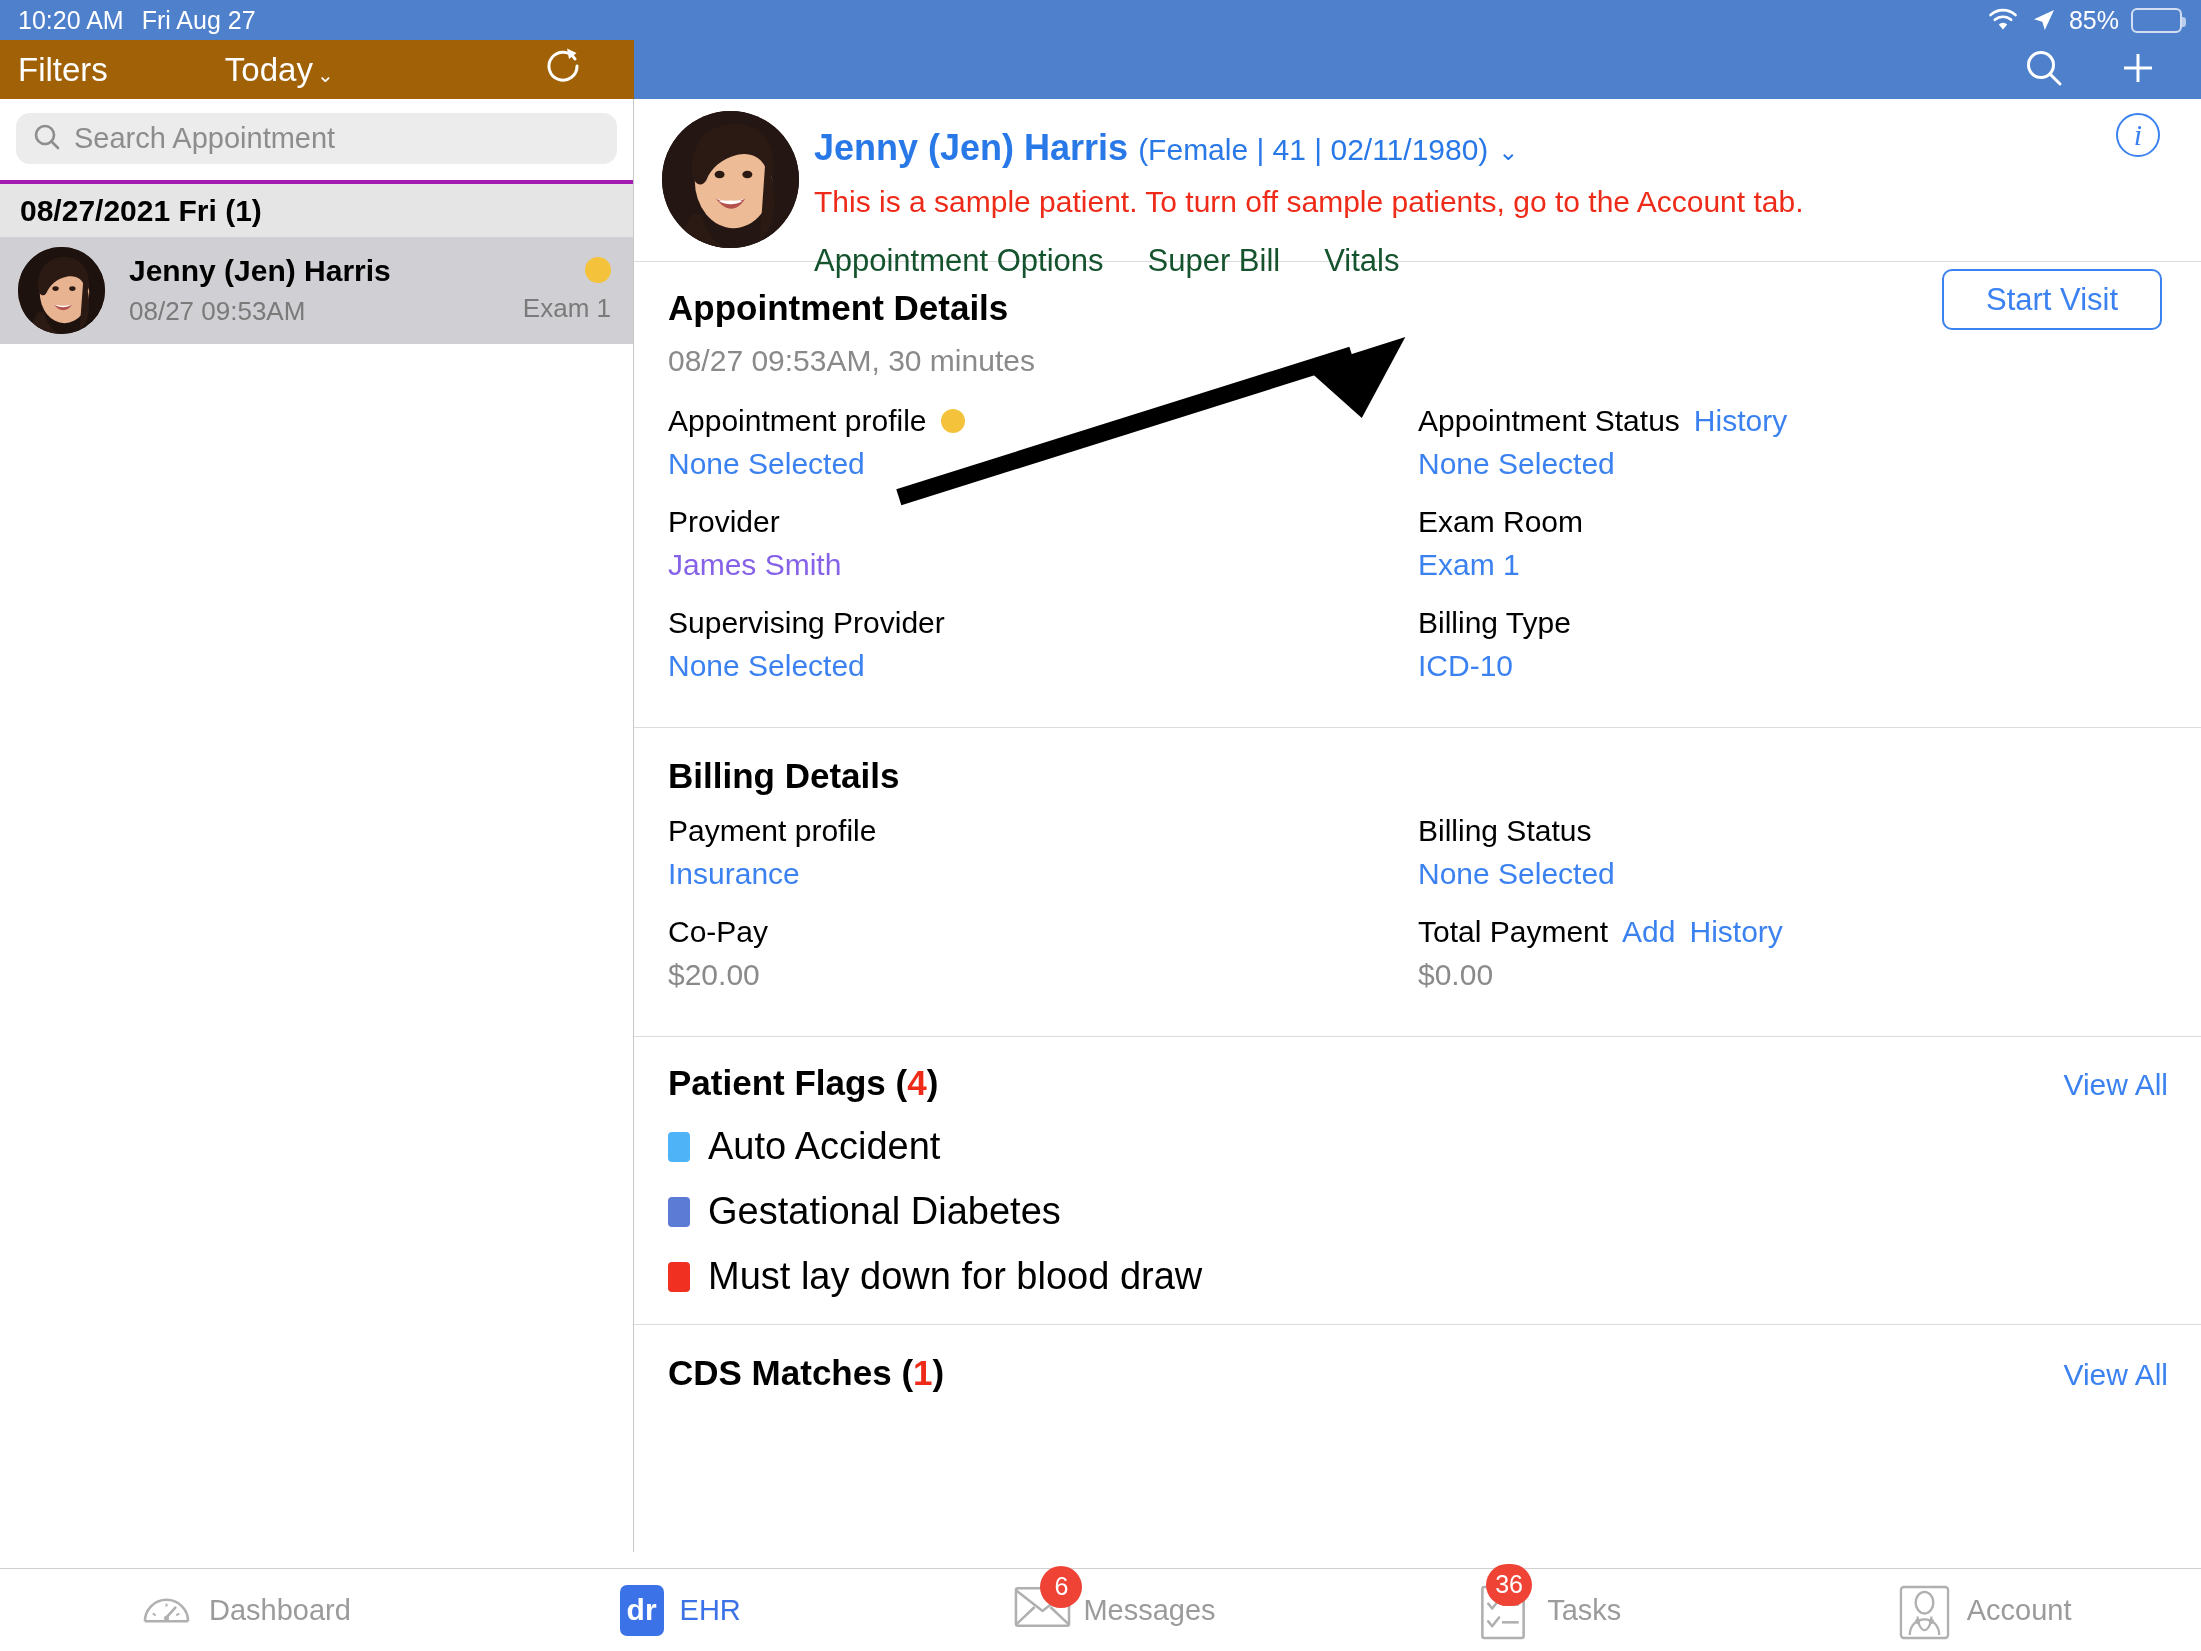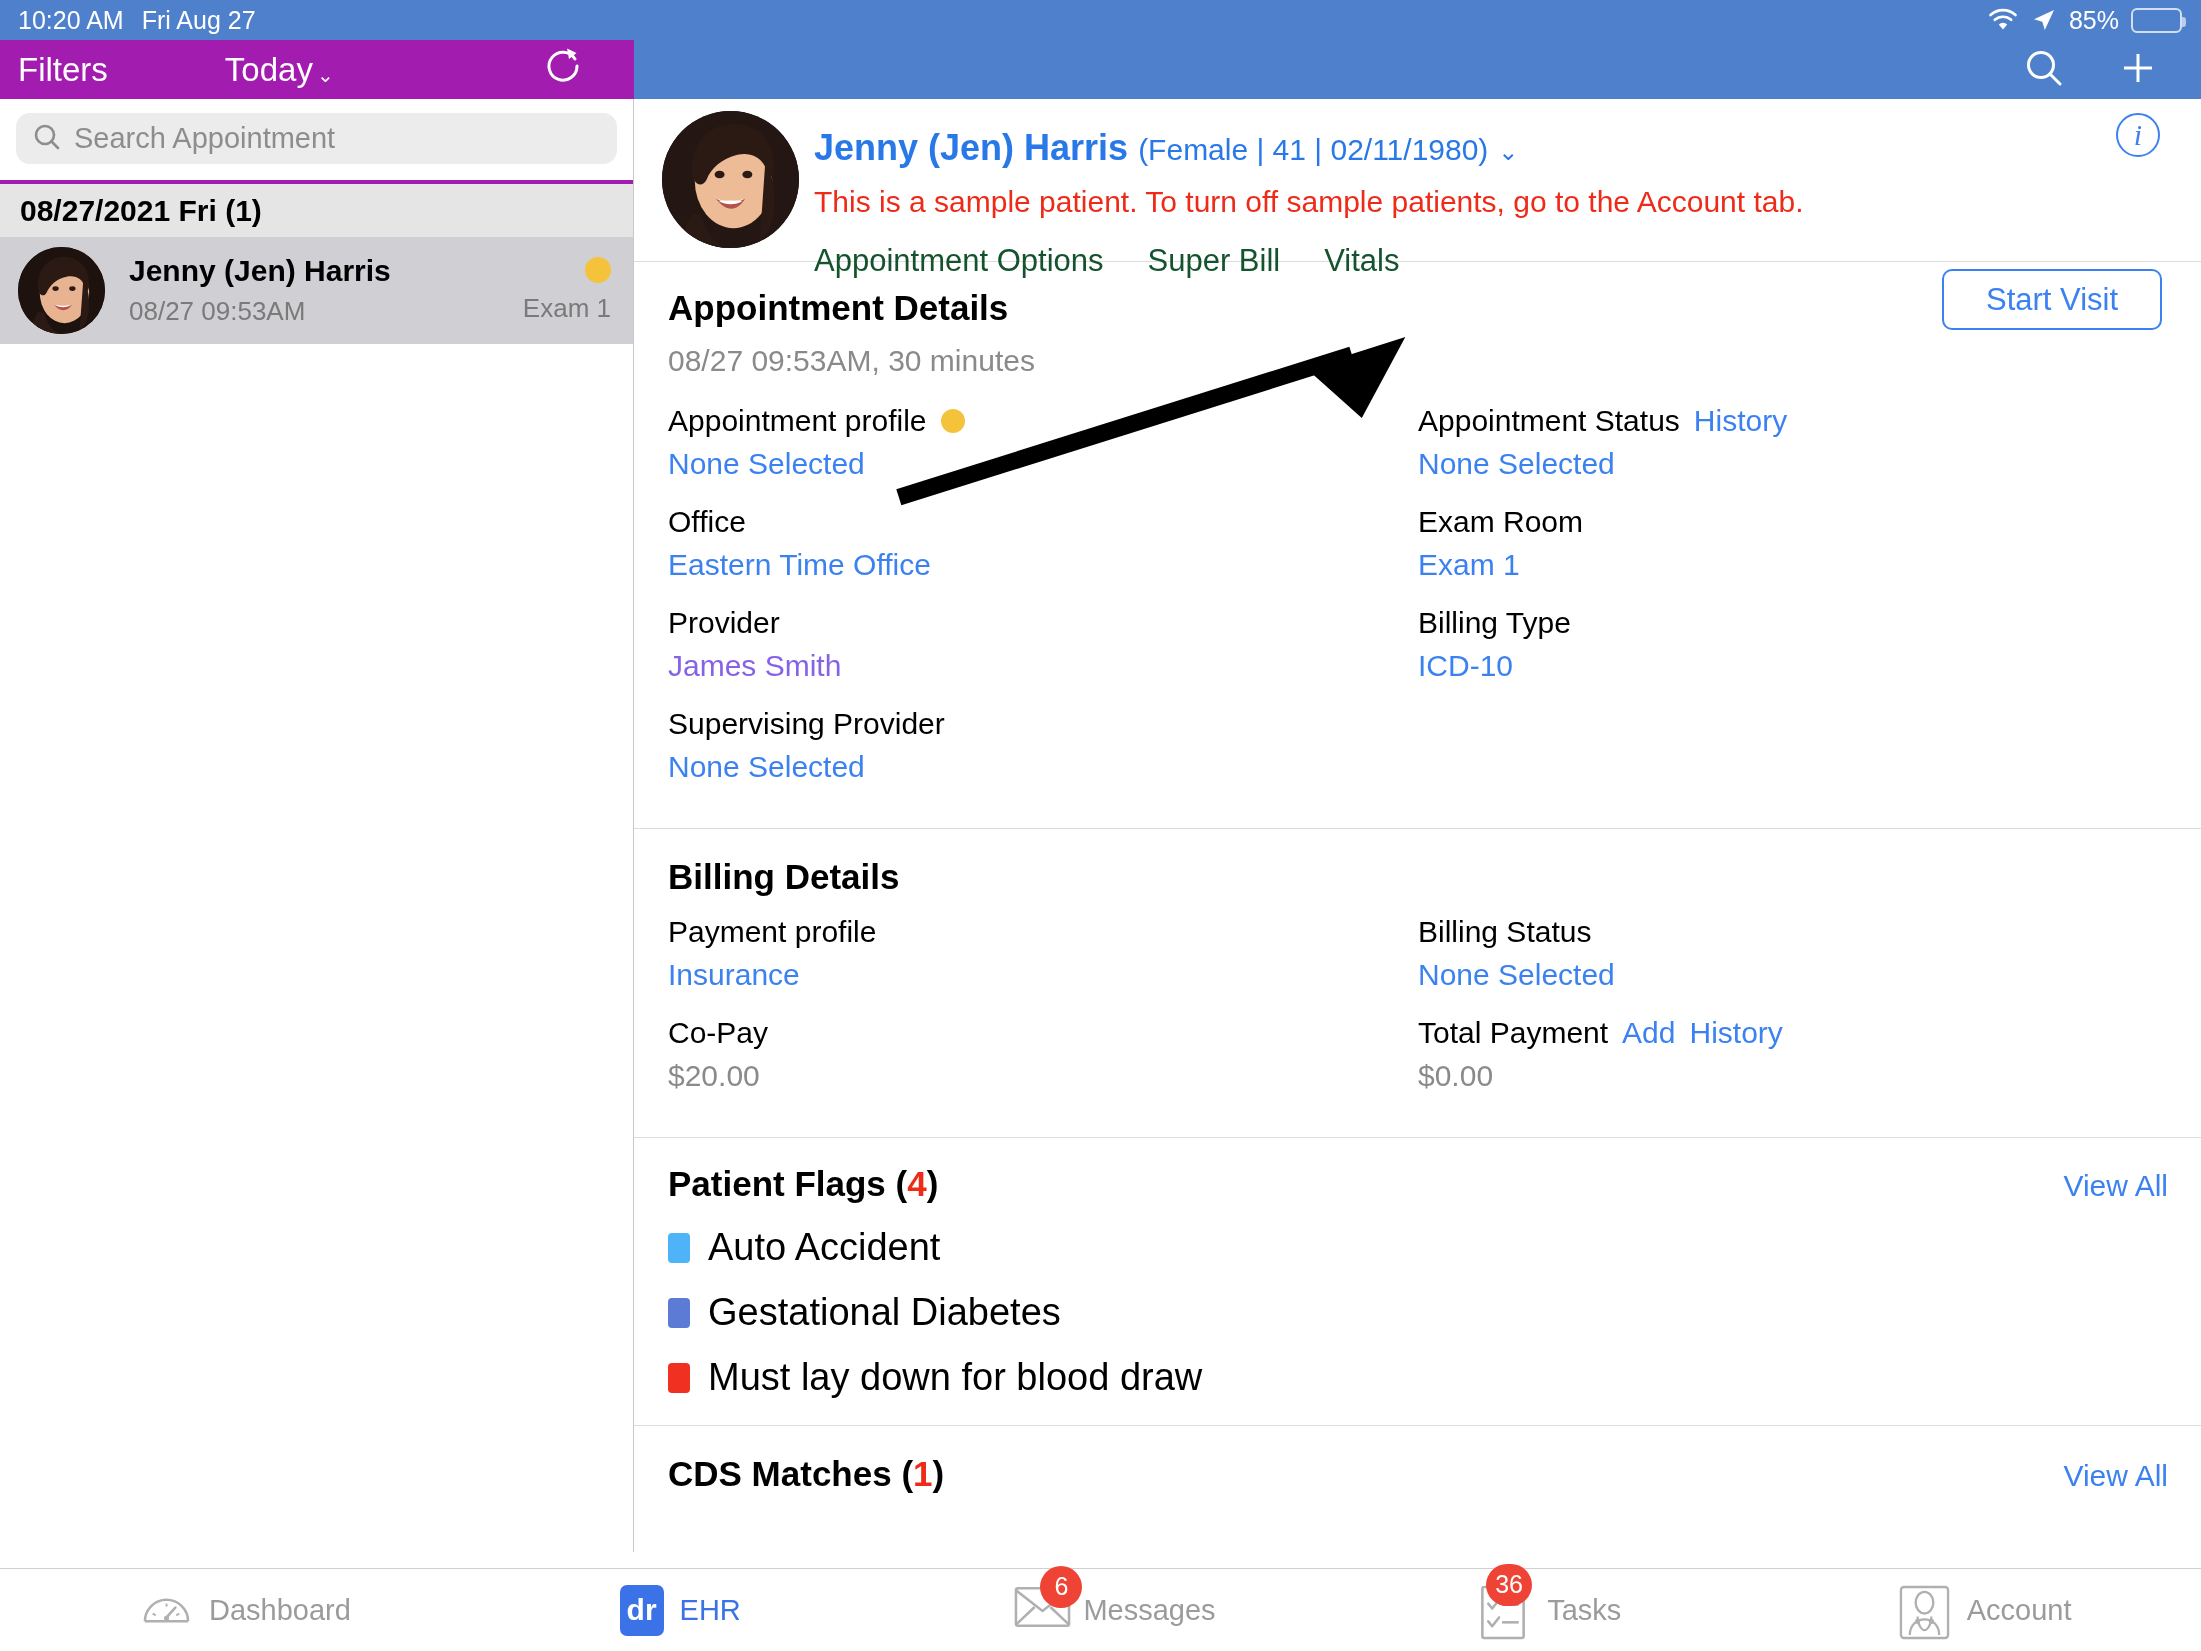--- a/index.html
+++ b/index.html
@@ -31,21 +31,21 @@
   }
   .battery::after {
     content:""; position:absolute; right:-6px; top:7px; width:4px; height:10px;
     background: rgba(255,255,255,.6); border-radius: 0 3px 3px 0;
   }
   .battery .lvl { height: 100%; width: 85%; background: #fff; border-radius: 3px; }
 
   
   .navbar-left {
     position: absolute; left: 0; top: 40px; width: 634px; height: 59px;
-    background: #a21caf; color: #fff;
+    background: #a16207; color: #fff;
     display: flex; align-items: center; font-size: 33px;
   }
   .navbar-left .filters { margin-left: 18px; }
   .navbar-left .today { margin-left: 117px; display: flex; align-items: flex-end; gap: 4px;}
   .navbar-left .refresh { position: absolute; right: 51px; top: 50%; transform: translateY(-50%); }
   .navbar-right {
     position: absolute; left: 634px; top: 40px; width: 1568px; height: 59px;
     background: #4e80cc;
     display: flex; align-items: center; justify-content: flex-end;
     padding-right: 42px; gap: 50px;
@@ -300,26 +300,20 @@
         <div class="fieldcol">
 
           <div class="field">
             <div class="lbl">
               <span>Appointment profile</span>
               <span class="dot-inline"></span>
             </div>
             <div class="val link">None Selected</div>
           </div>
 
-          <div class="field">
-            <div class="lbl">
-              <span>Office</span>
-            </div>
-            <div class="val link">Eastern Time Office</div>
-          </div>
 
           <div class="field">
             <div class="lbl">
               <span>Provider</span>
             </div>
             <div class="val purple">James Smith</div>
           </div>
 
           <div class="field">
             <div class="lbl">

